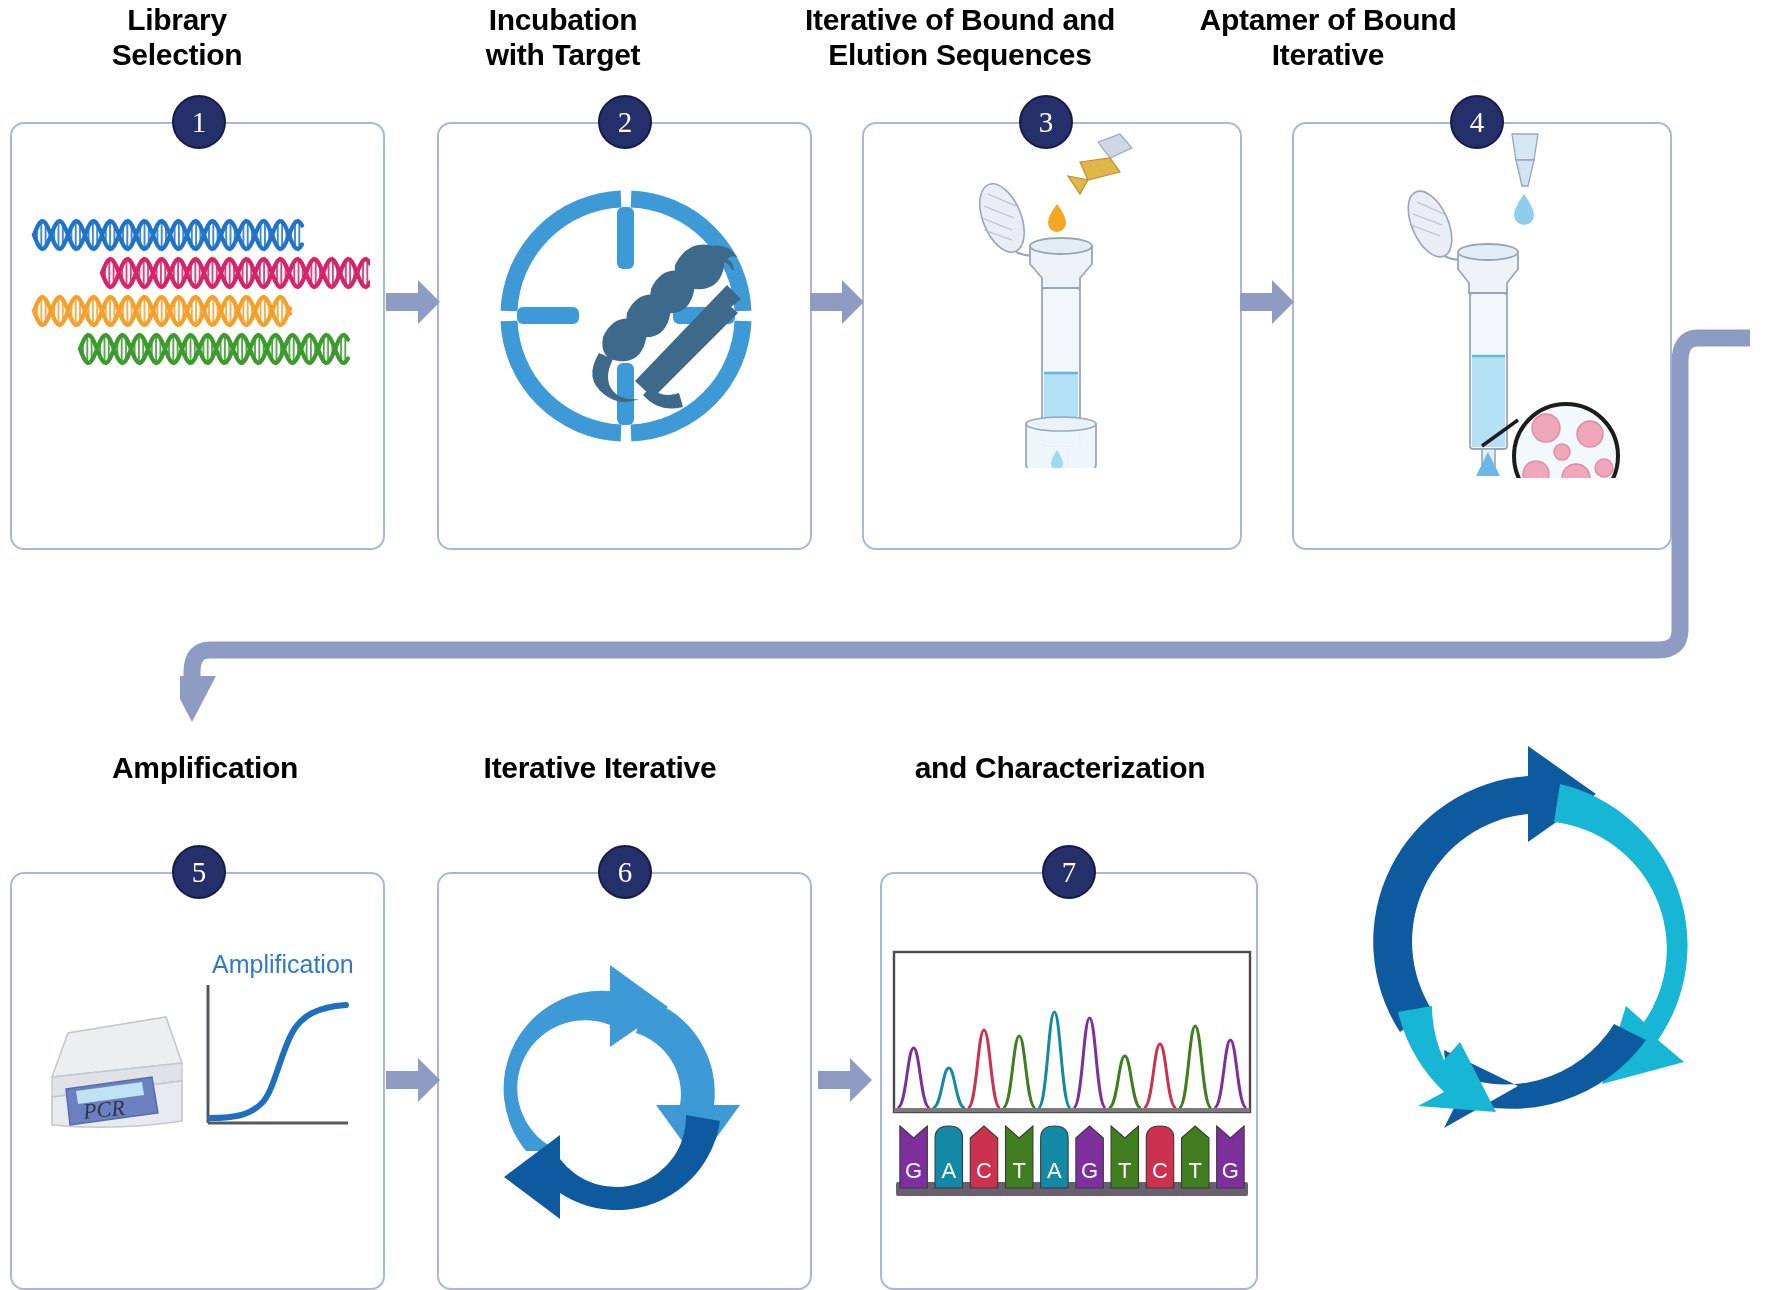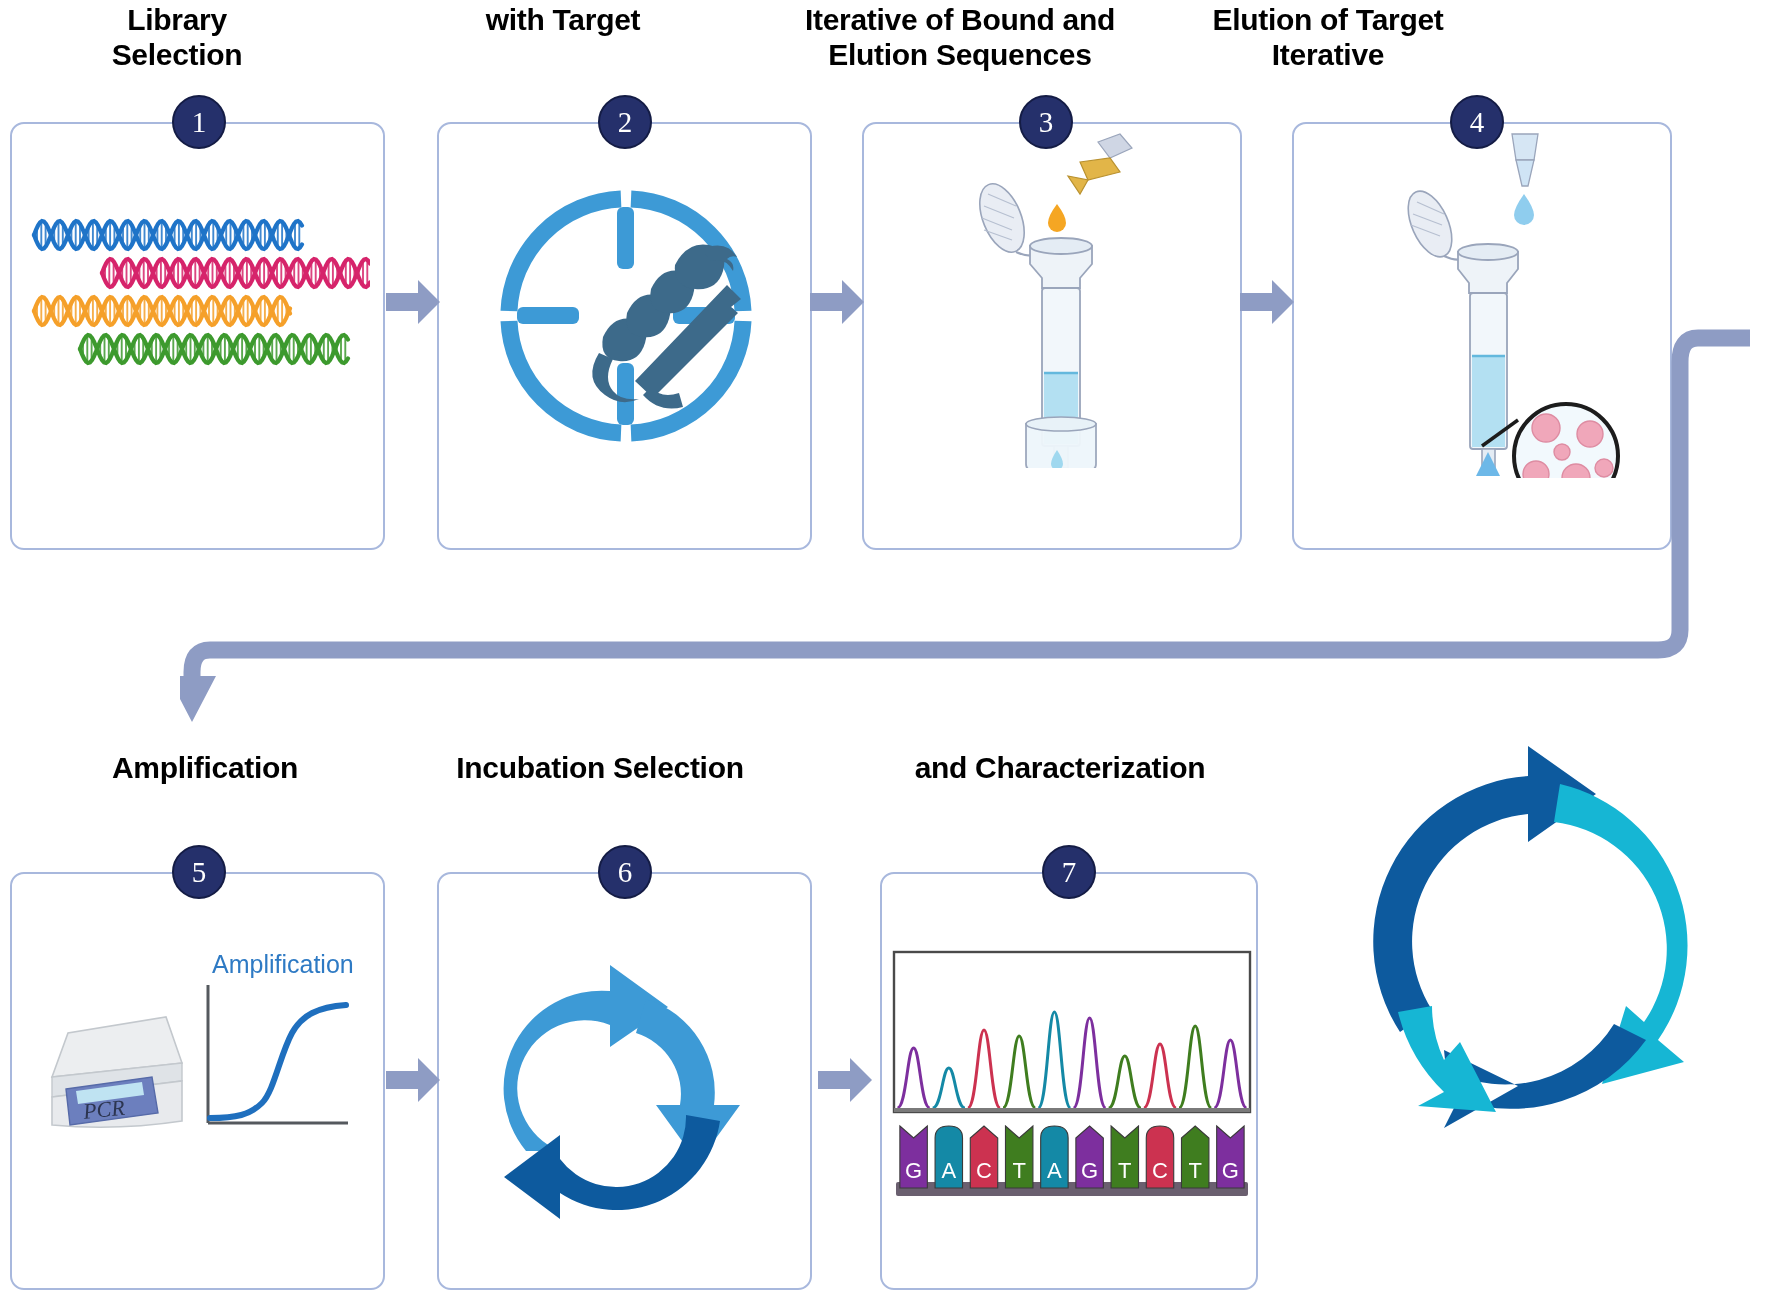--- a/index.html
+++ b/index.html
@@ -90,30 +90,31 @@
 <body>
 
 <div id="canvas">
 
   <div class="step-title" style="left:22px; top:2px; width:310px;">
     <div>Library</div>
     <div>Selection</div>
   </div>
 
   <div class="step-title" style="left:408px; top:2px; width:310px;">
+    <div>Incubation</div>
     <div>with Target</div>
   </div>
 
   <div class="step-title" style="left:760px; top:2px; width:400px;">
     <div>Iterative of Bound and</div>
     <div>Elution Sequences</div>
   </div>
 
   <div class="step-title" style="left:1178px; top:2px; width:300px;">
-    <div>Elution of Target</div>
+    <div>Aptamer of Bound</div>
     <div>Iterative</div>
   </div>
 
   <div class="panel" style="left:10px; top:122px; width:375px; height:428px;"></div>
   <div class="badge" style="left:172px; top:95px;">1</div>
 
   <div class="panel" style="left:437px; top:122px; width:375px; height:428px;"></div>
   <div class="badge" style="left:598px; top:95px;">2</div>
 
   <div class="panel" style="left:862px; top:122px; width:380px; height:428px;"></div>
@@ -478,21 +479,21 @@
     <path d="M 1570 18 H 1518 Q 1500 18 1500 42 V 310 Q 1500 330 1478 330
              H 30 Q 12 330 12 352 V 360" fill="none" stroke="#8e9cc4" stroke-width="17" stroke-linejoin="round"></path>
     <path d="M 12 360 L 12 352 M -12 356 L 12 402 L 36 356 Z" fill="#8e9cc4"></path>
   </svg>
 
   <div class="step-title" style="left:55px; top:750px; width:300px;">
     <div>Amplification</div>
   </div>
 
   <div class="step-title" style="left:440px; top:750px; width:320px;">
-    <div>Incubation Selection</div>
+    <div>Iterative Iterative</div>
   </div>
 
   <div class="step-title" style="left:850px; top:750px; width:420px;">
     <div>and Characterization</div>
   </div>
 
   <div class="panel" style="left:10px; top:872px; width:375px; height:418px;"></div>
   <div class="badge" style="left:172px; top:845px;">5</div>
 
   <div class="panel" style="left:437px; top:872px; width:375px; height:418px;"></div>

